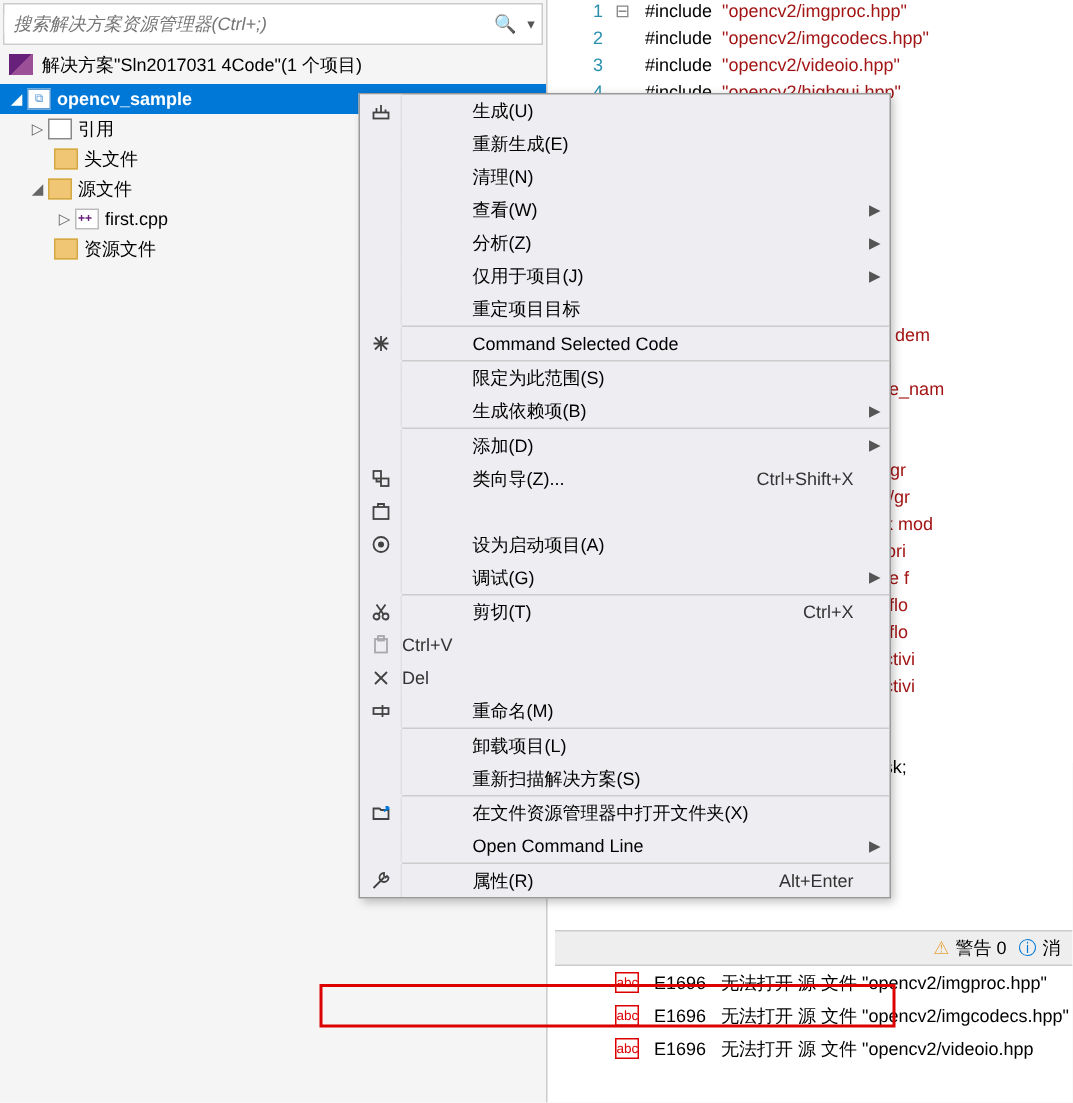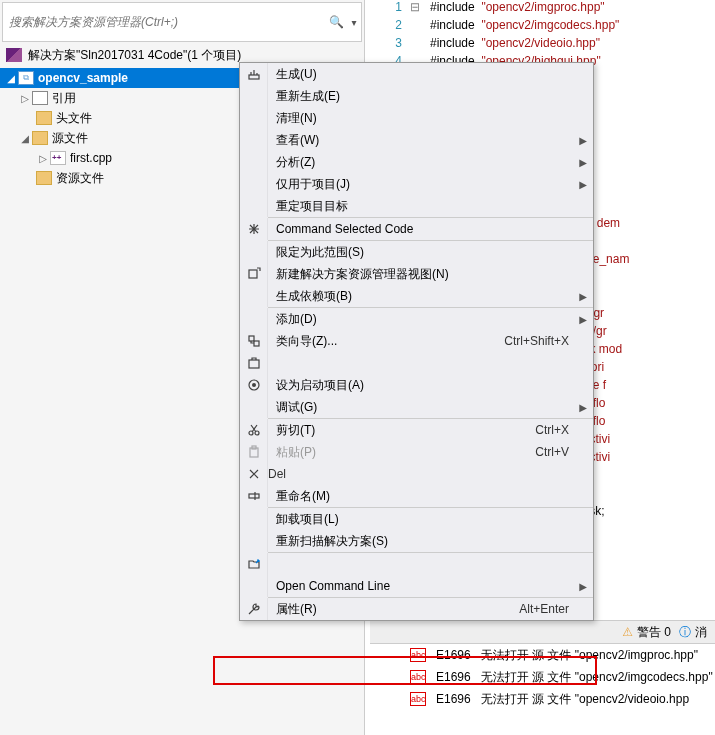--- a/index.html
+++ b/index.html
@@ -1,19 +1,19 @@
 <!DOCTYPE html>
 <html><head>
 <meta charset="utf-8">
 <style>
 * { margin: 0; padding: 0; box-sizing: border-box; font-family: "Microsoft YaHei", "Segoe UI", sans-serif; font-size: 12px; }
 body { width: 715px; height: 735px; overflow: hidden; background: #fff; position: relative; }
 
 .left-panel { position: absolute; left: 0; top: 0; width: 365px; height: 735px; background: #f5f5f5; border-right: 1px solid #ccc; }
-.search-bar { display: flex; align-items: center; height: 40px; background: #fff; border: 1px solid #ccc; margin: 2px; }
+.search-bar { display: flex; align-items: center; height: 28px; background: #fff; border: 1px solid #ccc; margin: 2px; }
 .search-bar input { flex: 1; border: none; outline: none; padding: 0 6px; color: #888; font-style: italic; }
 .search-bar .search-icon { width: 20px; text-align: center; color: #555; }
 .search-bar .dropdown-icon { width: 14px; text-align: center; color: #555; font-size: 10px; }
 
 .solution-row { display: flex; align-items: center; height: 22px; padding-left: 6px; }
 .solution-row .vs-icon { width: 16px; height: 14px; background: linear-gradient(135deg, #68217a 50%, #9b4f96 50%); margin-right: 6px; }
 
 .tree { padding-top: 2px; }
 .tree-row { display: flex; align-items: center; height: 20px; padding-left: 4px; }
 .tree-row.selected { background: #0078d7; color: #fff; }
@@ -33,21 +33,21 @@
 .code-line { display: flex; height: 18px; }
 .lineno { width: 40px; text-align: right; color: #2b91af; padding-right: 8px; }
 .gutter { width: 20px; color: #888; }
 .code-text { white-space: pre; }
 .kw { color: #000000; }
 .str { color: #a31515; }
 
 .context-menu { position: absolute; left: 239px; top: 62px; width: 355px; background: #eeeef2; border: 1px solid #999; box-shadow: 2px 2px 6px rgba(0,0,0,0.25); z-index: 100; }
 .menu-item { display: flex; align-items: center; height: 22px; position: relative; }
 .menu-icon-col { width: 28px; height: 100%; background: #eeeef2; display: flex; align-items: center; justify-content: center; border-right: 1px solid #e0e0e4; }
-.menu-label { flex: 1; padding-left: 8px; }
+.menu-label { flex: 1; padding-left: 8px; margin-left: 39px; }
 .menu-shortcut { padding-right: 24px; color: #333; }
 .menu-arrow { position: absolute; right: 6px; color: #555; font-size: 10px; }
 .menu-sep { height: 1px; background: #ccc; margin-left: 28px; }
 .highlight-box { position: absolute; left: 213px; top: 656px; width: 384px; height: 29px; border: 2px solid #d00; z-index: 200; pointer-events: none; }
 
 .svg-icon { width: 14px; height: 14px; }
 .icon-stroke { stroke: #424242; stroke-width: 1.2; fill: none; }
 .icon-fill { fill: #424242; }
 
 .bottom-panel { position: absolute; left: 370px; top: 620px; right: 0; height: 115px; background: #fff; }
@@ -292,29 +292,20 @@
         </svg>
       </span>
       <span class="menu-label">Command Selected Code</span>
     </div>
   <div class="menu-sep"></div>
   <div class="menu-item">
       <span class="menu-icon-col"></span>
       <span class="menu-label">限定为此范围(S)</span>
     </div>
   <div class="menu-item">
-      <span class="menu-icon-col">
-        <svg class="svg-icon">
-          <rect x="2" y="3" width="8" height="8" class="icon-stroke"></rect>
-          <path d="M10 1 H13 V4" class="icon-stroke"></path>
-        </svg>
-      </span>
-      <span class="menu-label">新建解决方案资源管理器视图(N)</span>
-    </div>
-  <div class="menu-item">
       <span class="menu-icon-col"></span>
       <span class="menu-label">生成依赖项(B)</span>
       <span class="menu-arrow">▶</span>
     </div>
   <div class="menu-sep"></div>
   <div class="menu-item">
       <span class="menu-icon-col"></span>
       <span class="menu-label">添加(D)</span>
       <span class="menu-arrow">▶</span>
     </div>
@@ -363,21 +354,20 @@
       <span class="menu-label">剪切(T)</span>
       <span class="menu-shortcut">Ctrl+X</span>
     </div>
   <div class="menu-item" style="color:#999">
       <span class="menu-icon-col">
         <svg class="svg-icon" style="opacity:.4">
           <rect x="3" y="3" width="8" height="9" class="icon-stroke"></rect>
           <rect x="5" y="1" width="4" height="3" class="icon-stroke"></rect>
         </svg>
       </span>
-      <span class="menu-label">粘贴(P)</span>
       <span class="menu-shortcut">Ctrl+V</span>
     </div>
   <div class="menu-item">
       <span class="menu-icon-col">
         <svg class="svg-icon">
           <path d="M3 3 L11 11 M11 3 L3 11" class="icon-stroke"></path>
         </svg>
       </span>
       <span class="menu-shortcut">Del</span>
     </div>
@@ -400,20 +390,21 @@
       <span class="menu-label">重新扫描解决方案(S)</span>
     </div>
   <div class="menu-sep"></div>
   <div class="menu-item">
       <span class="menu-icon-col">
         <svg class="svg-icon">
           <path d="M2 4 H6 L7 5 H12 V11 H2 Z" class="icon-stroke"></path>
           <path d="M9 6 L12 3 M12 3 H10 M12 3 V5" stroke="#0078d7" stroke-width="1.2" fill="none"></path>
         </svg>
       </span>
+      <span class="menu-label">在文件资源管理器中打开文件夹(X)</span>
     </div>
   <div class="menu-item">
       <span class="menu-icon-col"></span>
       <span class="menu-label">Open Command Line</span>
       <span class="menu-arrow">▶</span>
     </div>
   <div class="menu-sep"></div>
   <div class="menu-item">
       <span class="menu-icon-col">
         <svg class="svg-icon">

